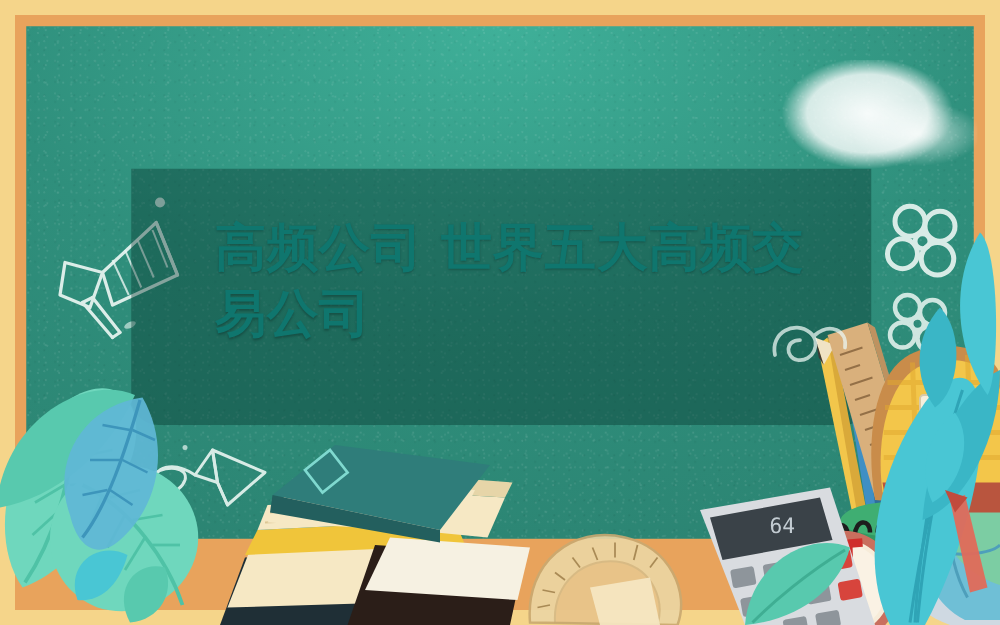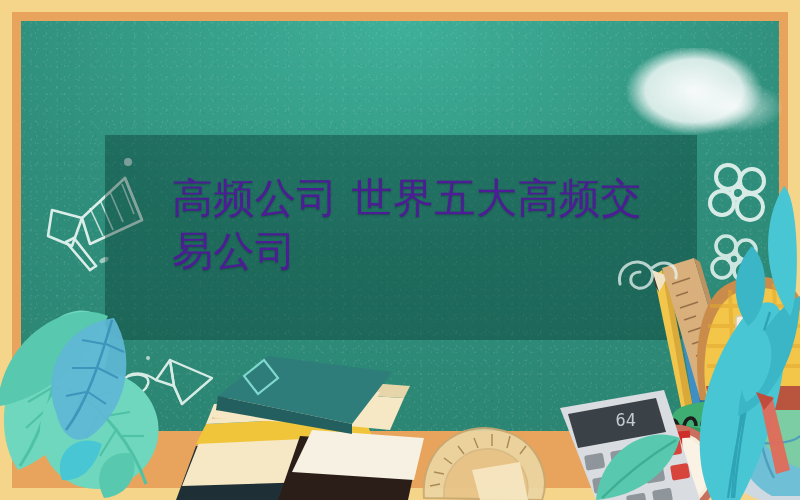--- a/index.html
+++ b/index.html
@@ -48,21 +48,21 @@
   }
 
   
   .text-panel{
     position:absolute;left:105px;top:135px;width:592px;height:205px;
     background:rgba(6,52,44,.40);
     border-radius:0 0 22px 22px;
   }
   .headline{
     position:absolute;left:172px;top:172px;width:480px;
-    color:#4c1d95;font-size:41px;line-height:53px;font-weight:400;
+    color:#0f766e;font-size:41px;line-height:53px;font-weight:700;
     letter-spacing:.5px;
     font-family:"DejaVu Sans","Liberation Sans",sans-serif;
     text-shadow:0 1px 2px rgba(0,0,0,.25);
   }
 
   
   .props{position:absolute;left:0;top:0;width:800px;height:500px;}
 </style>
 </head>
 <body>

